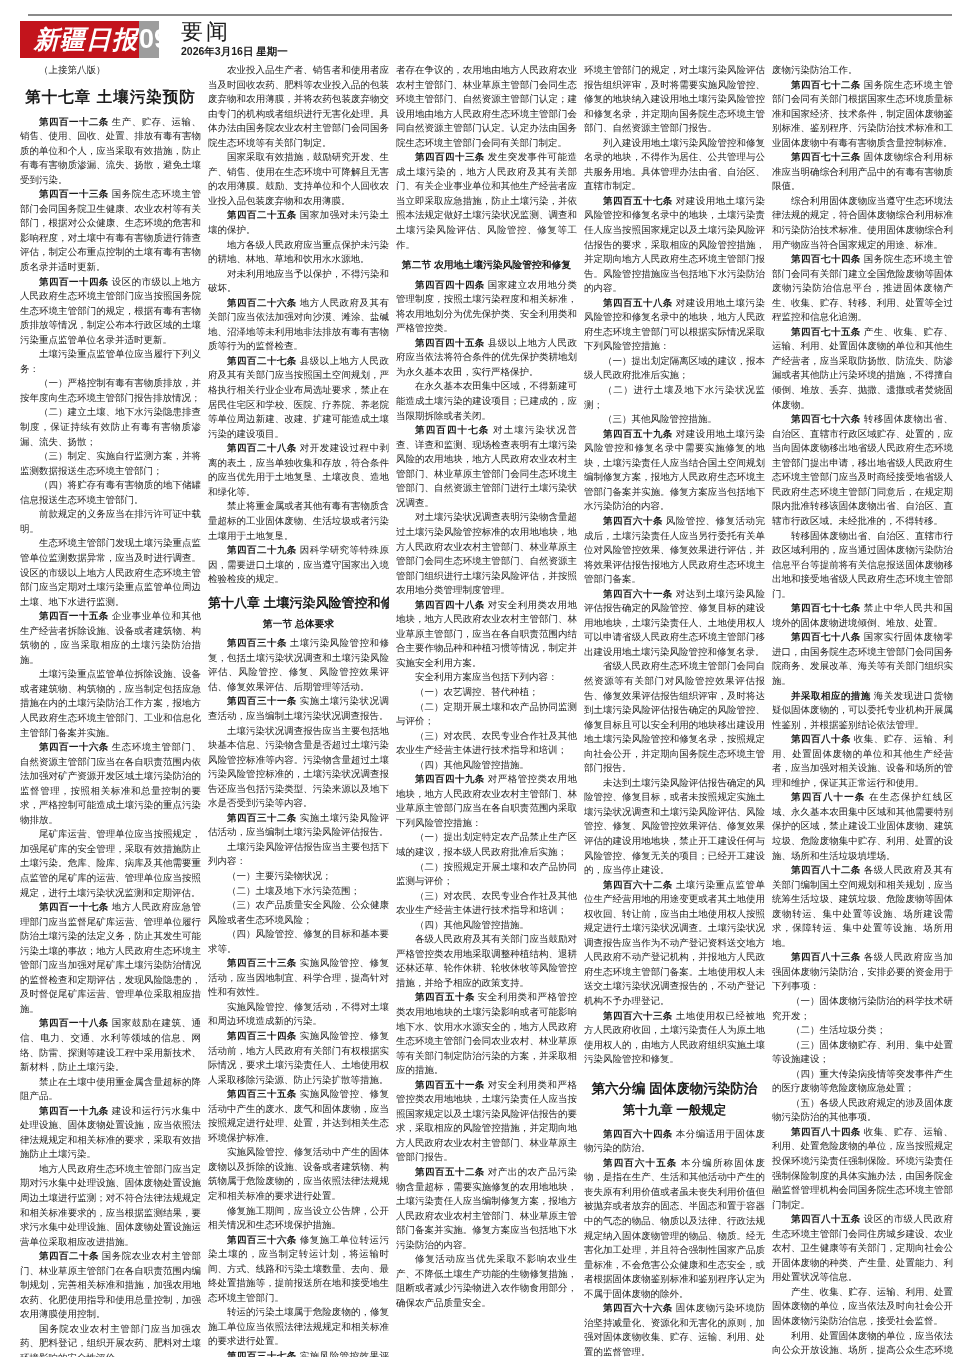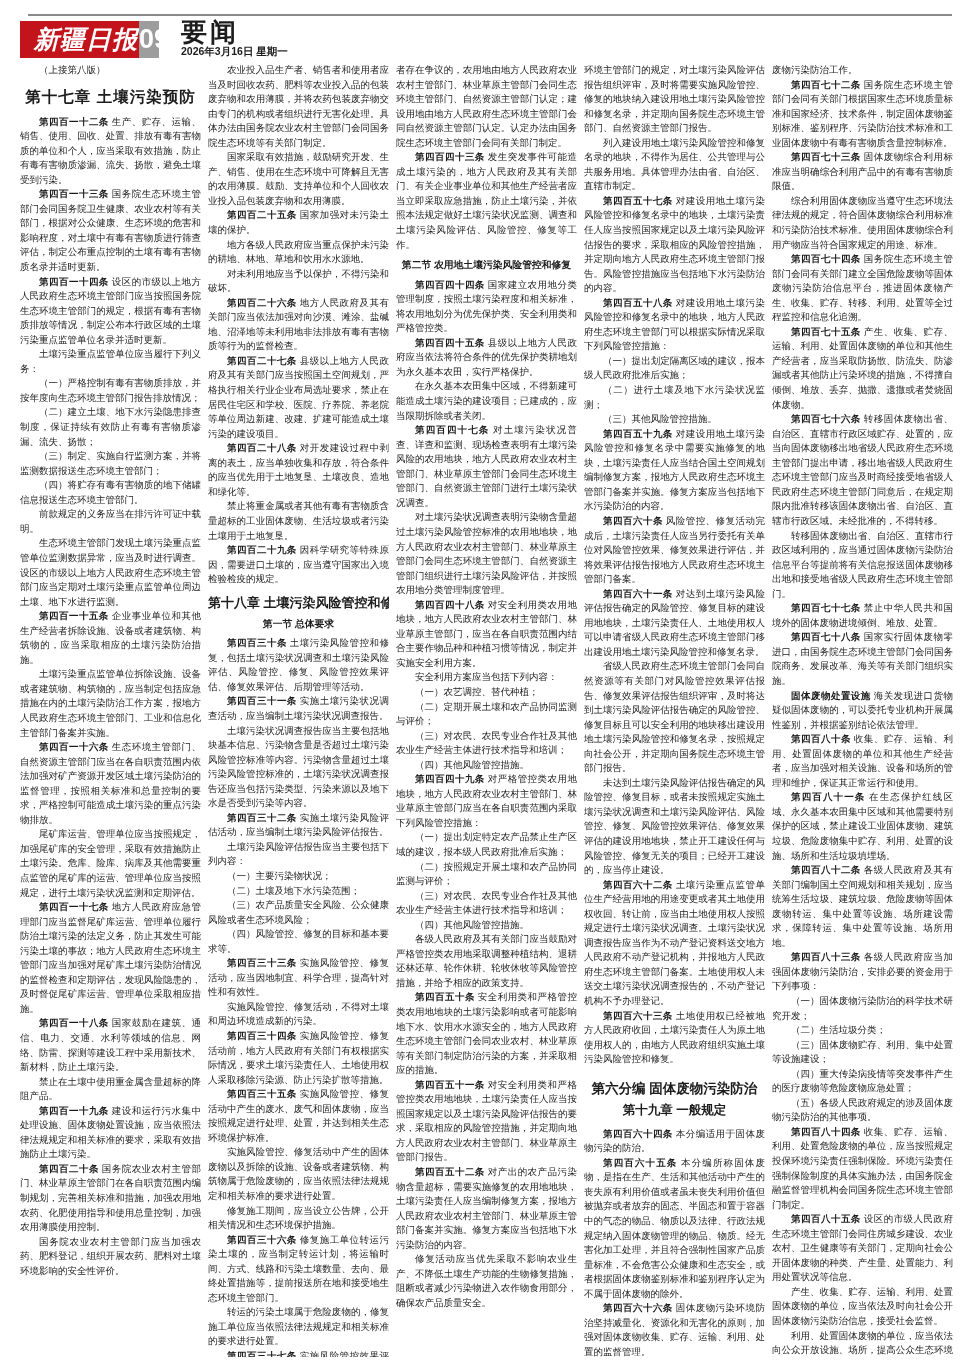--- a/index.html
+++ b/index.html
@@ -6,21 +6,21 @@
   body{width:960px;height:1364px;background:#ffffff;position:relative;
        font-family:"Liberation Serif","DejaVu Serif",serif;color:#1c1c1c;overflow:hidden;}
   .topline{position:absolute;left:28px;right:8px;top:14px;border-top:2px solid #8a8a8a;}
   .masthead{position:absolute;left:20px;top:21px;width:132px;height:37px;background:#c3141c;
             color:#fff;font-weight:bold;font-size:25px;line-height:37px;text-align:center;
             letter-spacing:1px;font-style:italic;font-family:"Liberation Serif",serif;}
   .pagenum{position:absolute;left:139px;top:21px;width:20px;height:37px;background:#9d9d9d;
            color:#fff;font-weight:bold;font-size:27px;line-height:37px;text-align:center;
            font-family:"Liberation Sans",sans-serif;}
   .secwrap{position:absolute;left:181px;top:20px;}
-  .sectitle{font-size:26px;font-weight:bold;letter-spacing:3px;line-height:24px;
+  .sectitle{font-size:22px;font-weight:normal;letter-spacing:3px;line-height:24px;
             font-family:"Liberation Sans",sans-serif;}
   .dateline{font-size:10.5px;font-weight:bold;margin-top:1px;font-family:"Liberation Sans",sans-serif;}
   .col{position:absolute;top:63px;width:181px;height:1294px;overflow:hidden;
        text-align:justify;font-size:9.5px;line-height:14.55px;}
   .col p{margin:0;text-indent:2em;}
   .col p.pc{text-indent:0;}
   .col .note{text-indent:2em;font-size:9.5px;}
   .art{font-family:"Liberation Sans","DejaVu Sans",sans-serif;font-weight:bold;}
   .h1{font-size:15.5px;font-weight:bold;text-align:center;text-indent:0;
       margin:9px 0 8px;letter-spacing:1px;font-family:"Liberation Sans",sans-serif;line-height:20px;}
@@ -60,20 +60,21 @@
       <p class="p">前款规定的义务应当在排污许可证中载明。</p>
       <p class="p">生态环境主管部门发现土壤污染重点监管单位监测数据异常，应当及时进行调查。设区的市级以上地方人民政府生态环境主管部门应当定期对土壤污染重点监管单位周边土壤、地下水进行监测。</p>
       <p class="p"><span class="art">第四百一十五条</span> 企业事业单位和其他生产经营者拆除设施、设备或者建筑物、构筑物的，应当采取相应的土壤污染防治措施。</p>
       <p class="p">土壤污染重点监管单位拆除设施、设备或者建筑物、构筑物的，应当制定包括应急措施在内的土壤污染防治工作方案，报地方人民政府生态环境主管部门、工业和信息化主管部门备案并实施。</p>
       <p class="p"><span class="art">第四百一十六条</span> 生态环境主管部门、自然资源主管部门应当在各自职责范围内依法加强对矿产资源开发区域土壤污染防治的监督管理，按照相关标准和总量控制的要求，严格控制可能造成土壤污染的重点污染物排放。</p>
       <p class="p">尾矿库运营、管理单位应当按照规定，加强尾矿库的安全管理，采取有效措施防止土壤污染。危库、险库、病库及其他需要重点监管的尾矿库的运营、管理单位应当按照规定，进行土壤污染状况监测和定期评估。</p>
       <p class="p"><span class="art">第四百一十七条</span> 地方人民政府应急管理部门应当监督尾矿库运营、管理单位履行防治土壤污染的法定义务，防止其发生可能污染土壤的事故；地方人民政府生态环境主管部门应当加强对尾矿库土壤污染防治情况的监督检查和定期评估，发现风险隐患的，及时督促尾矿库运营、管理单位采取相应措施。</p>
       <p class="p"><span class="art">第四百一十八条</span> 国家鼓励在建筑、通信、电力、交通、水利等领域的信息、网络、防雷、探测等建设工程中采用新技术、新材料，防止土壤污染。</p>
       <p class="p">禁止在土壤中使用重金属含量超标的降阻产品。</p>
       <p class="p"><span class="art">第四百一十九条</span> 建设和运行污水集中处理设施、固体废物处置设施，应当依照法律法规规定和相关标准的要求，采取有效措施防止土壤污染。</p>
+      <p class="p">地方人民政府生态环境主管部门应当定期对污水集中处理设施、固体废物处置设施周边土壤进行监测；对不符合法律法规规定和相关标准要求的，应当根据监测结果，要求污水集中处理设施、固体废物处置设施运营单位采取相应改进措施。</p>
       <p class="p"><span class="art">第四百二十条</span> 国务院农业农村主管部门、林业草原主管部门在各自职责范围内编制规划，完善相关标准和措施，加强农用地农药、化肥使用指导和使用总量控制，加强农用薄膜使用控制。</p>
       <p class="p">国务院农业农村主管部门应当加强农药、肥料登记，组织开展农药、肥料对土壤环境影响的安全性评价。</p>
     </div>
     <div class="col" style="left: 208px;">
       <p class="p">农业投入品生产者、销售者和使用者应当及时回收农药、肥料等农业投入品的包装废弃物和农用薄膜，并将农药包装废弃物交由专门的机构或者组织进行无害化处理。具体办法由国务院农业农村主管部门会同国务院生态环境等有关部门制定。</p>
       <p class="p">国家采取有效措施，鼓励研究开发、生产、销售、使用在生态环境中可降解且无害的农用薄膜。鼓励、支持单位和个人回收农业投入品包装废弃物和农用薄膜。</p>
       <p class="p"><span class="art">第四百二十五条</span> 国家加强对未污染土壤的保护。</p>
       <p class="p">地方各级人民政府应当重点保护未污染的耕地、林地、草地和饮用水水源地。</p>
       <p class="p">对未利用地应当予以保护，不得污染和破坏。</p>
       <p class="p"><span class="art">第四百二十六条</span> 地方人民政府及其有关部门应当依法加强对向沙漠、滩涂、盐碱地、沼泽地等未利用地非法排放有毒有害物质等行为的监督检查。</p>
@@ -153,21 +154,21 @@
       <p class="pc">废物污染防治工作。</p>
       <p class="p"><span class="art">第四百七十二条</span> 国务院生态环境主管部门会同有关部门根据国家生态环境质量标准和国家经济、技术条件，制定固体废物鉴别标准、鉴别程序、污染防治技术标准和工业固体废物中有毒有害物质含量控制标准。</p>
       <p class="p"><span class="art">第四百七十三条</span> 固体废物综合利用标准应当明确综合利用产品中的有毒有害物质限值。</p>
       <p class="p">综合利用固体废物应当遵守生态环境法律法规的规定，符合固体废物综合利用标准和污染防治技术标准。使用固体废物综合利用产物应当符合国家规定的用途、标准。</p>
       <p class="p"><span class="art">第四百七十四条</span> 国务院生态环境主管部门会同有关部门建立全国危险废物等固体废物污染防治信息平台，推进固体废物产生、收集、贮存、转移、利用、处置等全过程监控和信息化追溯。</p>
       <p class="p"><span class="art">第四百七十五条</span> 产生、收集、贮存、运输、利用、处置固体废物的单位和其他生产经营者，应当采取防扬散、防流失、防渗漏或者其他防止污染环境的措施，不得擅自倾倒、堆放、丢弃、抛撒、遗撒或者焚烧固体废物。</p>
       <p class="p"><span class="art">第四百七十六条</span> 转移固体废物出省、自治区、直辖市行政区域贮存、处置的，应当向固体废物移出地省级人民政府生态环境主管部门提出申请，移出地省级人民政府生态环境主管部门应当及时商经接受地省级人民政府生态环境主管部门同意后，在规定期限内批准转移该固体废物出省、自治区、直辖市行政区域。未经批准的，不得转移。</p>
       <p class="p">转移固体废物出省、自治区、直辖市行政区域利用的，应当通过固体废物污染防治信息平台等提前将有关信息报送固体废物移出地和接受地省级人民政府生态环境主管部门。</p>
       <p class="p"><span class="art">第四百七十七条</span> 禁止中华人民共和国境外的固体废物进境倾倒、堆放、处置。</p>
       <p class="p"><span class="art">第四百七十八条</span> 国家实行固体废物零进口，由国务院生态环境主管部门会同国务院商务、发展改革、海关等有关部门组织实施。</p>
-      <p class="p"><span class="art">固体废物处置设施</span> 海关发现进口货物疑似固体废物的，可以委托专业机构开展属性鉴别，并根据鉴别结论依法管理。</p>
+      <p class="p"><span class="art">并采取相应的措施</span> 海关发现进口货物疑似固体废物的，可以委托专业机构开展属性鉴别，并根据鉴别结论依法管理。</p>
       <p class="p"><span class="art">第四百八十条</span> 收集、贮存、运输、利用、处置固体废物的单位和其他生产经营者，应当加强对相关设施、设备和场所的管理和维护，保证其正常运行和使用。</p>
       <p class="p"><span class="art">第四百八十一条</span> 在生态保护红线区域、永久基本农田集中区域和其他需要特别保护的区域，禁止建设工业固体废物、建筑垃圾、危险废物集中贮存、利用、处置的设施、场所和生活垃圾填埋场。</p>
       <p class="p"><span class="art">第四百八十二条</span> 各级人民政府及其有关部门编制国土空间规划和相关规划，应当统筹生活垃圾、建筑垃圾、危险废物等固体废物转运、集中处置等设施、场所建设需求，保障转运、集中处置等设施、场所用地。</p>
       <p class="p"><span class="art">第四百八十三条</span> 各级人民政府应当加强固体废物污染防治，安排必要的资金用于下列事项：</p>
       <p class="p">（一）固体废物污染防治的科学技术研究开发；</p>
       <p class="p">（二）生活垃圾分类；</p>
       <p class="p">（三）固体废物贮存、利用、集中处置等设施建设；</p>
       <p class="p">（四）重大传染病疫情等突发事件产生的医疗废物等危险废物应急处置；</p>
       <p class="p">（五）各级人民政府规定的涉及固体废物污染防治的其他事项。</p>
       <p class="p"><span class="art">第四百八十四条</span> 收集、贮存、运输、利用、处置危险废物的单位，应当按照规定投保环境污染责任强制保险。环境污染责任强制保险制度的具体实施办法，由国务院金融监督管理机构会同国务院生态环境主管部门制定。</p>

